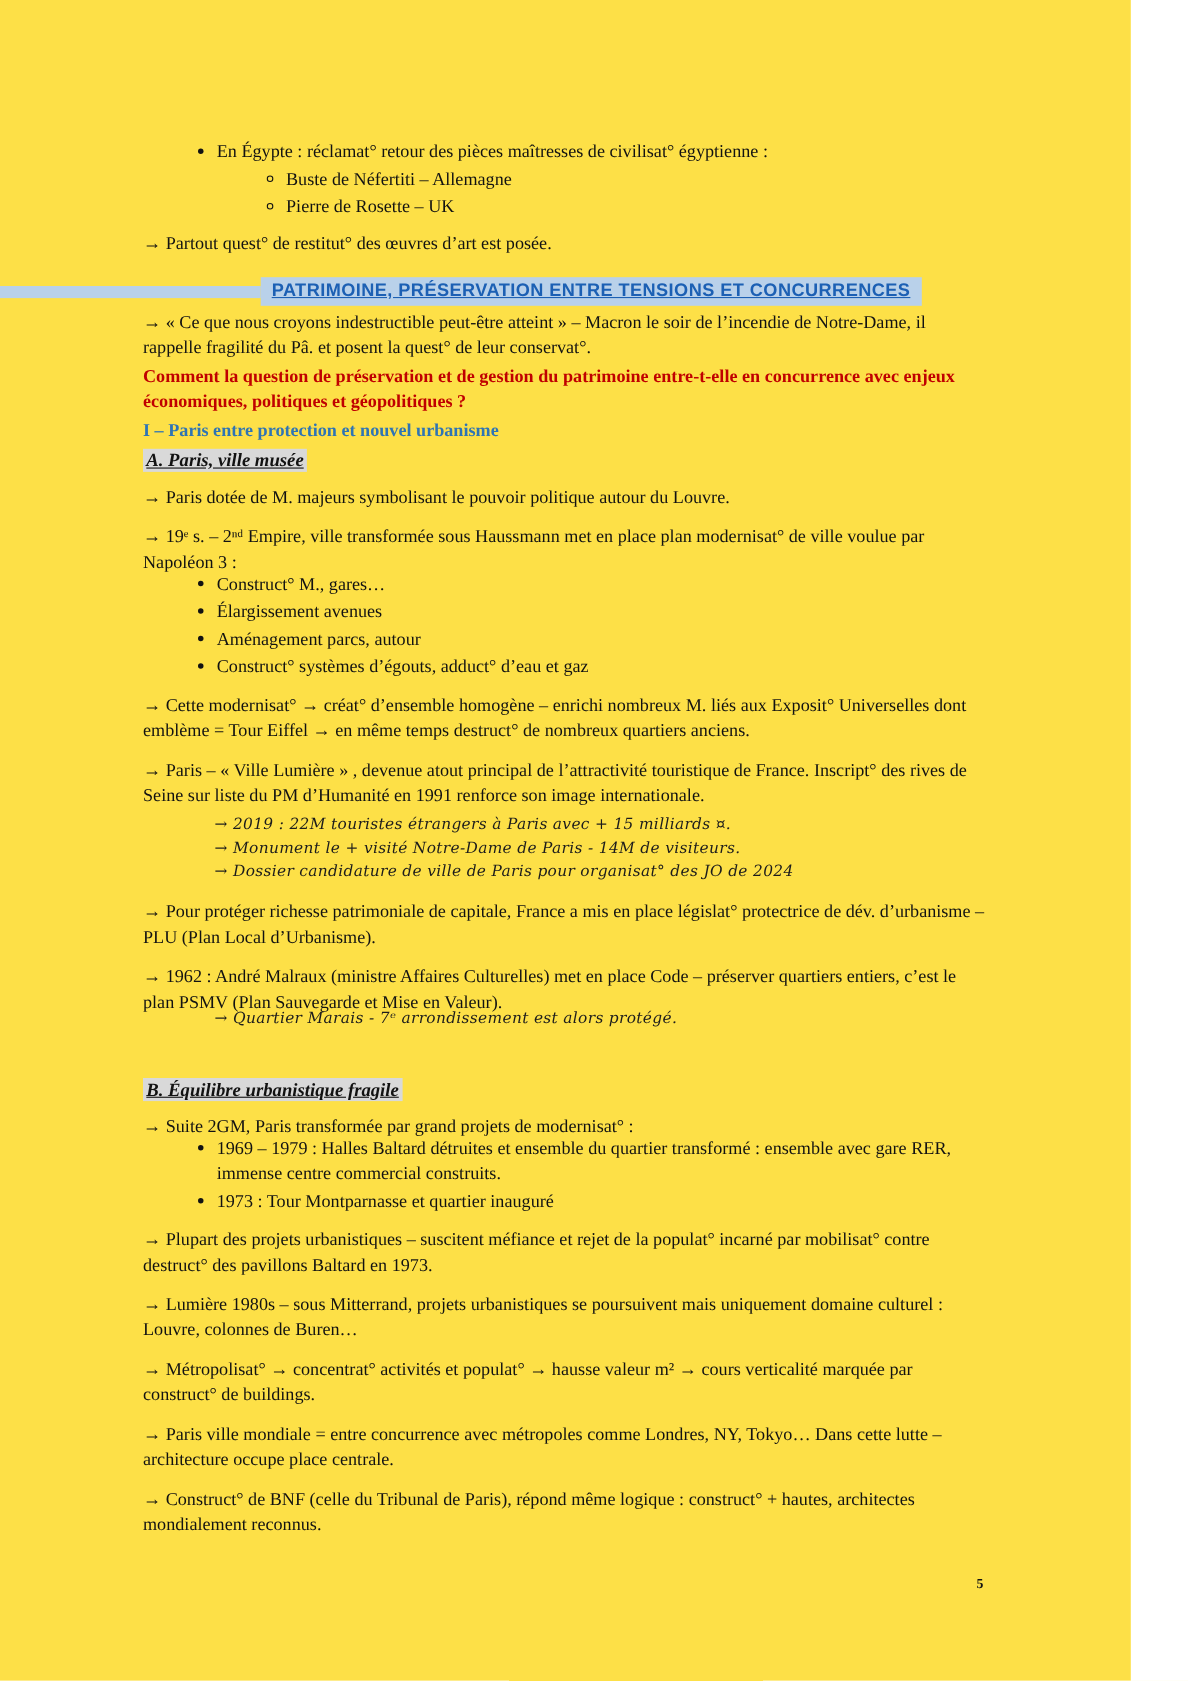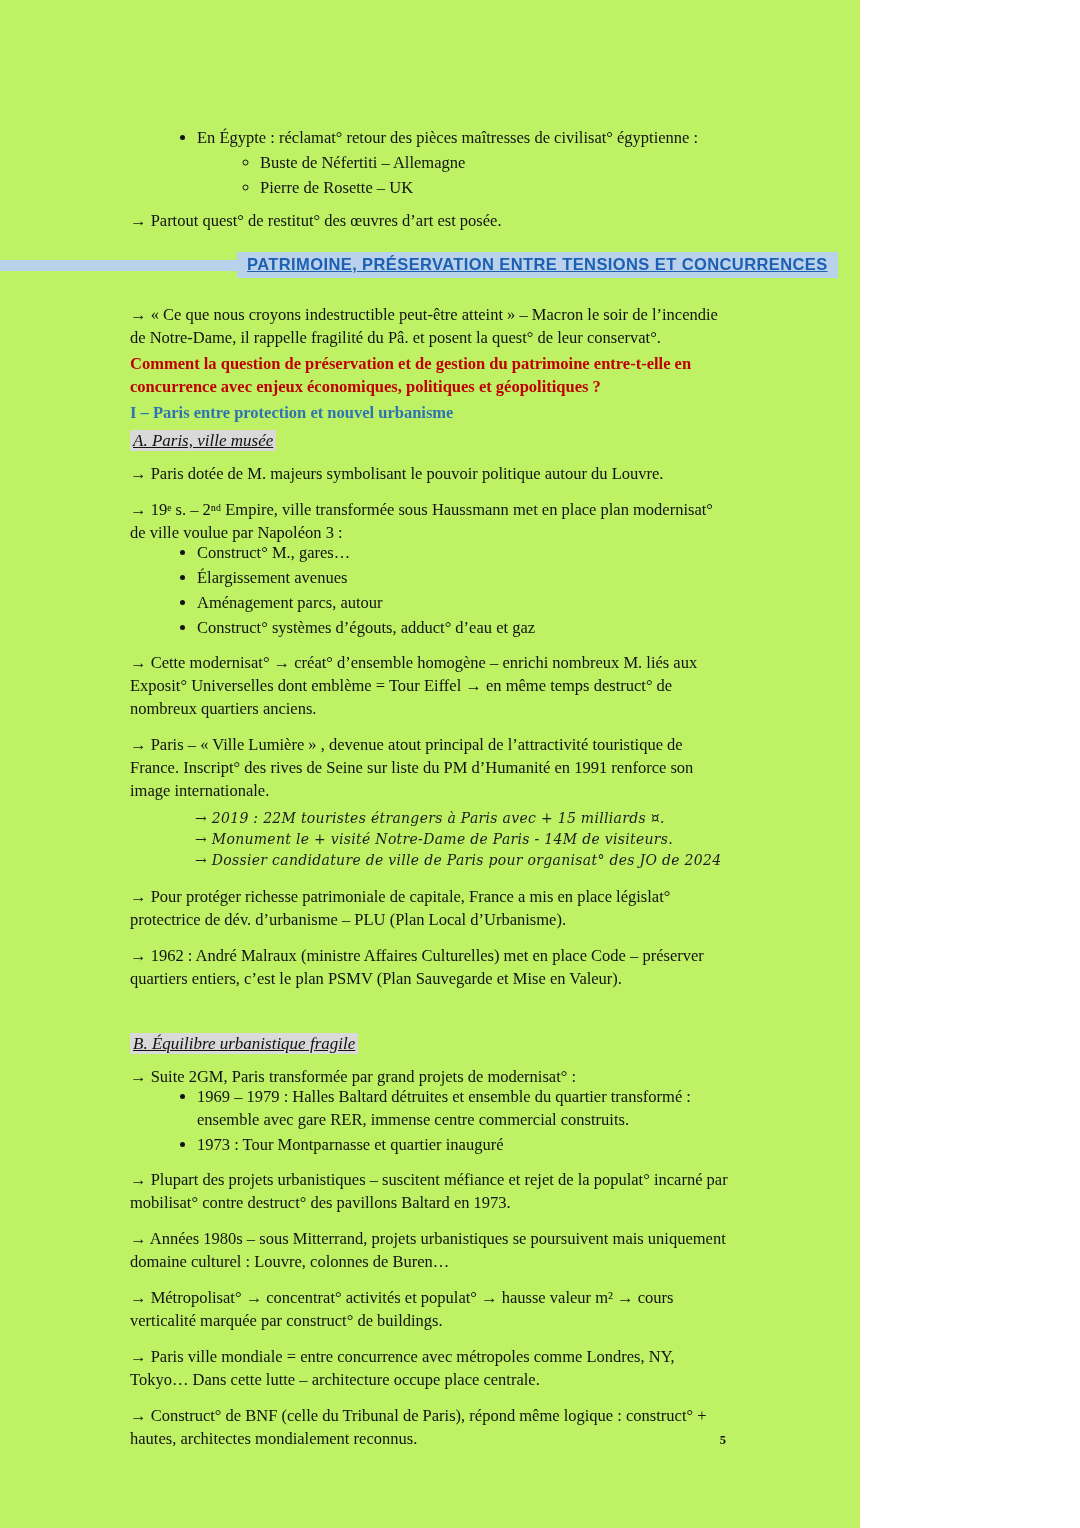--- a/index.html
+++ b/index.html
@@ -1,20 +1,20 @@
 <!DOCTYPE html>
 <html><head>
 <meta charset="utf-8">
 <style>
   html, body { margin: 0; padding: 0; background: #ffffff; }
   .page {
     position: relative;
-    width: 860px;
+    width: 1028px;
     height: 1528px;
-    background: #bef264;
+    background: #fde047;
     font-family: "Liberation Serif", serif;
     color: #121212;
     overflow: hidden;
   }
   .content {
     position: absolute;
     left: 130px;
     right: 130px;
     top: 126px;
   }
@@ -37,21 +37,21 @@
     list-style-type: circle;
   }
   li {
     font-size: 16.5px;
     line-height: 23px;
     margin: 0 0 2px 0;
   }
   .banner-row {
     display: flex;
     align-items: center;
-    margin: 20px 0 25px -130px;
+    margin: 20px 0 3px -130px;
     text-align: right;
   }
   .banner-strip {
     flex: none;
     width: 237px;
     height: 11px;
     background: #b9d1ea;
   }
   .banner-title {
     font-family: "Liberation Sans", sans-serif;
@@ -71,21 +71,21 @@
   }
   .part-heading {
     color: #2e74b5;
     font-weight: bold;
     margin: 0 0 5px 0;
   }
   .section-heading { margin: 0 0 10px 0; }
   .section-heading.spaced { margin-top: 42px; }
   .hl {
     background: #d9d9d9;
-    font-weight: normal;
+    font-weight: bold;
     font-style: italic;
     text-decoration: underline;
     padding: 1px 3px;
     font-size: 17px;
   }
   .notes {
     margin: -7px 0 14px 65px;
   }
   .note {
     font-family: "DejaVu Serif", serif;
@@ -148,32 +148,33 @@
     <p class="para">→ Paris – « Ville Lumière » , devenue atout principal de l’attractivité touristique de France. Inscript° des rives de Seine sur liste du PM d’Humanité en 1991 renforce son image internationale.</p>
 
     <div class="notes">
       <p class="note">→ 2019 : 22M touristes étrangers à Paris avec + 15 milliards ¤.</p>
       <p class="note">→ Monument le + visité Notre-Dame de Paris - 14M de visiteurs.</p>
       <p class="note">→ Dossier candidature de ville de Paris pour organisat° des JO de 2024</p>
     </div>
 
     <p class="para">→ Pour protéger richesse patrimoniale de capitale, France a mis en place législat° protectrice de dév. d’urbanisme – PLU (Plan Local d’Urbanisme).</p>
     <p class="para tight">→ 1962 : André Malraux (ministre Affaires Culturelles) met en place Code – préserver quartiers entiers, c’est le plan PSMV (Plan Sauvegarde et Mise en Valeur).</p>
+    <p class="note solo">→ Quartier Marais - 7ᵉ arrondissement est alors protégé.</p>
 
     <p class="para section-heading spaced"><span class="hl">B. Équilibre urbanistique fragile</span></p>
 
     <p class="para tight">→ Suite 2GM, Paris transformée par grand projets de modernisat° :</p>
 
     <ul class="l1 after-para">
       <li><span>1969 – 1979 : Halles Baltard détruites et ensemble du quartier transformé : ensemble avec gare RER, immense centre commercial construits.</span></li>
       <li><span>1973 : Tour Montparnasse et quartier inauguré</span></li>
     </ul>
 
     <p class="para">→ Plupart des projets urbanistiques – suscitent méfiance et rejet de la populat° incarné par mobilisat° contre destruct° des pavillons Baltard en 1973.</p>
-    <p class="para">→ Années 1980s – sous Mitterrand, projets urbanistiques se poursuivent mais uniquement domaine culturel : Louvre, colonnes de Buren…</p>
+    <p class="para">→ Lumière 1980s – sous Mitterrand, projets urbanistiques se poursuivent mais uniquement domaine culturel : Louvre, colonnes de Buren…</p>
     <p class="para">→ Métropolisat° → concentrat° activités et populat° → hausse valeur m² → cours verticalité marquée par construct° de buildings.</p>
     <p class="para">→ Paris ville mondiale = entre concurrence avec métropoles comme Londres, NY, Tokyo… Dans cette lutte – architecture occupe place centrale.</p>
     <p class="para">→ Construct° de BNF (celle du Tribunal de Paris), répond même logique : construct° + hautes, architectes mondialement reconnus.</p>
 
   </div>
 
   <div class="page-number">5</div>
 </div>
 
 </body></html>

